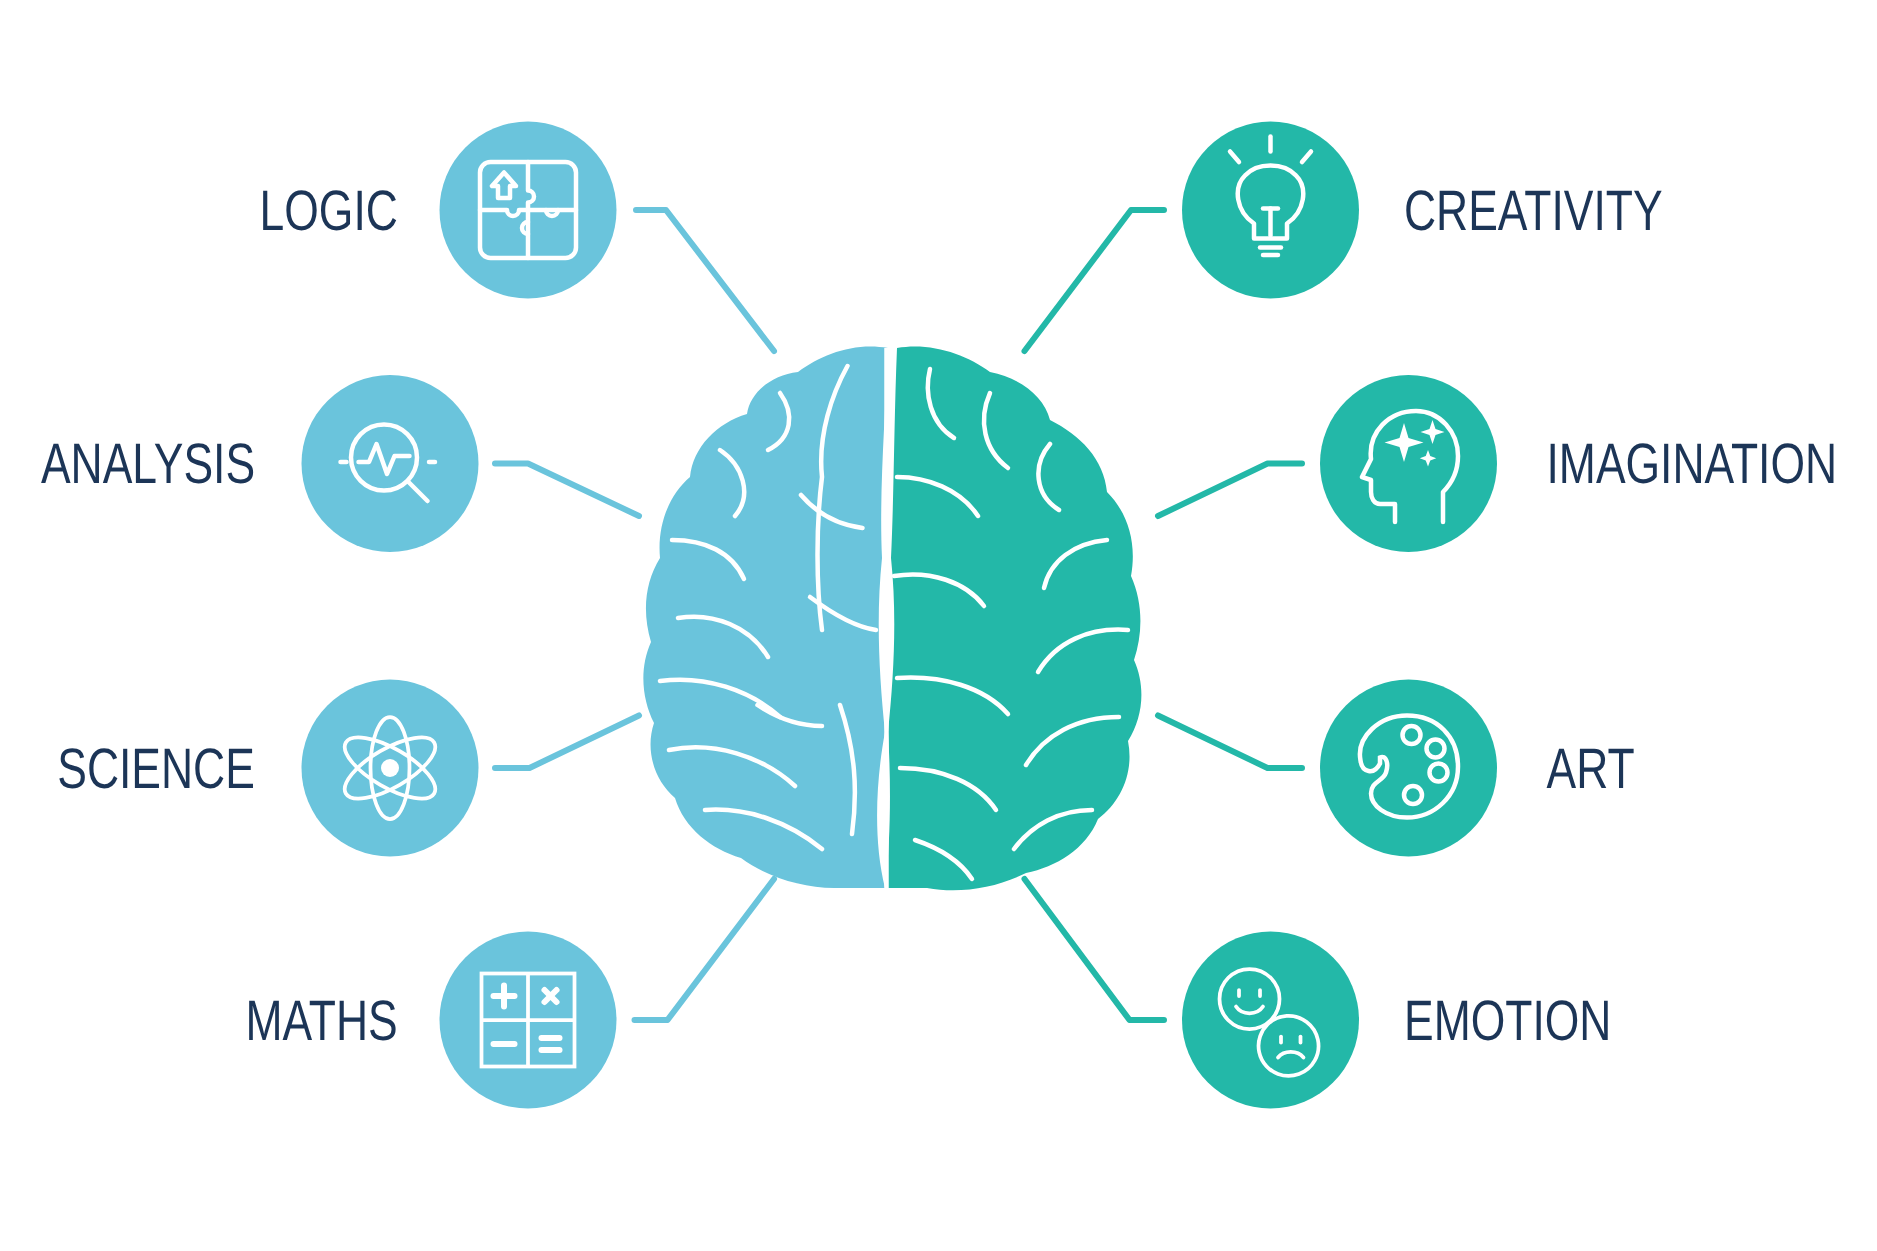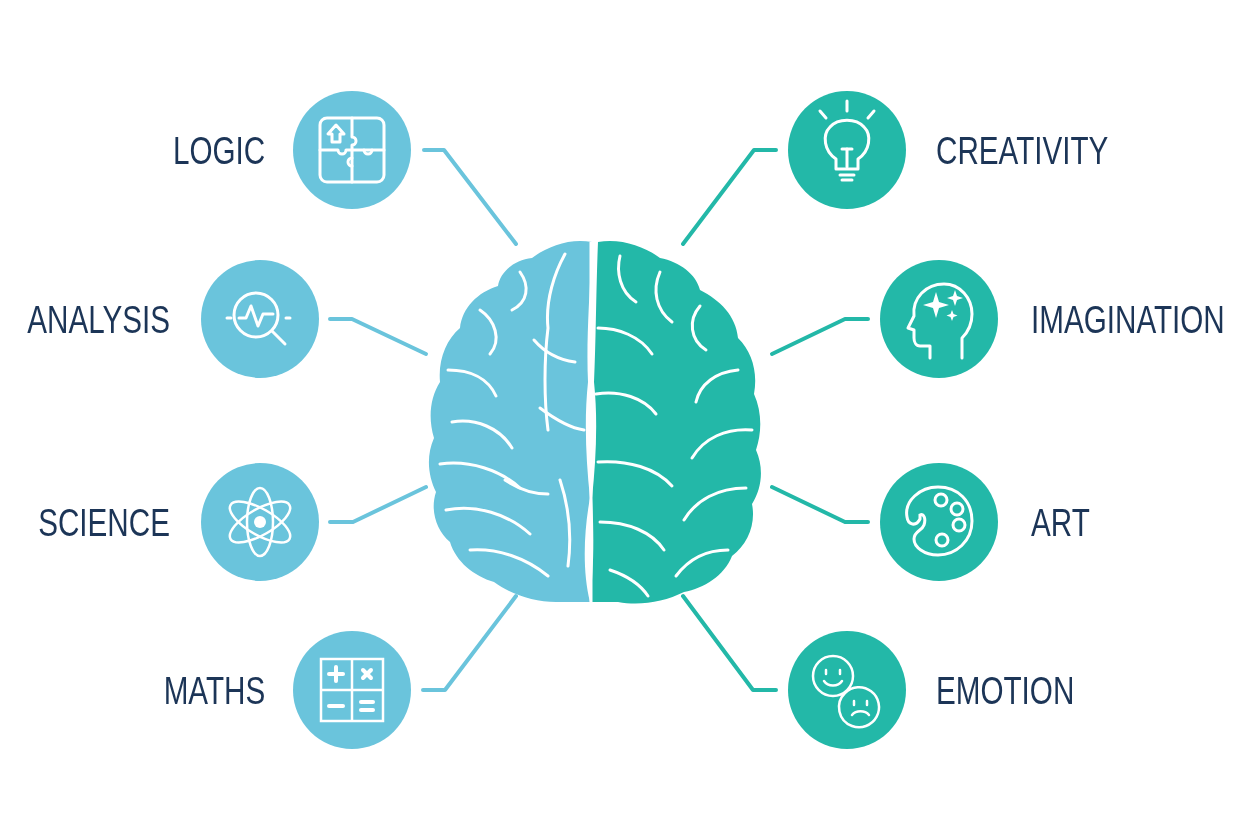--- a/index.html
+++ b/index.html
@@ -1,17 +1,17 @@
 <!DOCTYPE html>
 <html><head>
   <meta charset="utf-8">
   <style>
     html, body { margin: 0; padding: 0; background: #ffffff; }
     body { width: 1251px; height: 834px; position: relative; overflow: hidden; font-family: "Liberation Sans", sans-serif; }
-    #stage { position: absolute; left: 0; top: 10px; width: 1251px; height: 772px; }
+    #stage { position: absolute; left: 0; top: 0; width: 1251px; height: 772px; }
     .label {
       position: absolute;
       color: #1c3557;
       font-family: "Liberation Sans Narrow", "Liberation Sans", sans-serif;
       font-size: 38px;
       letter-spacing: 0px;
       line-height: 1;
       transform: scaleX(0.78);
       white-space: nowrap;
     }

